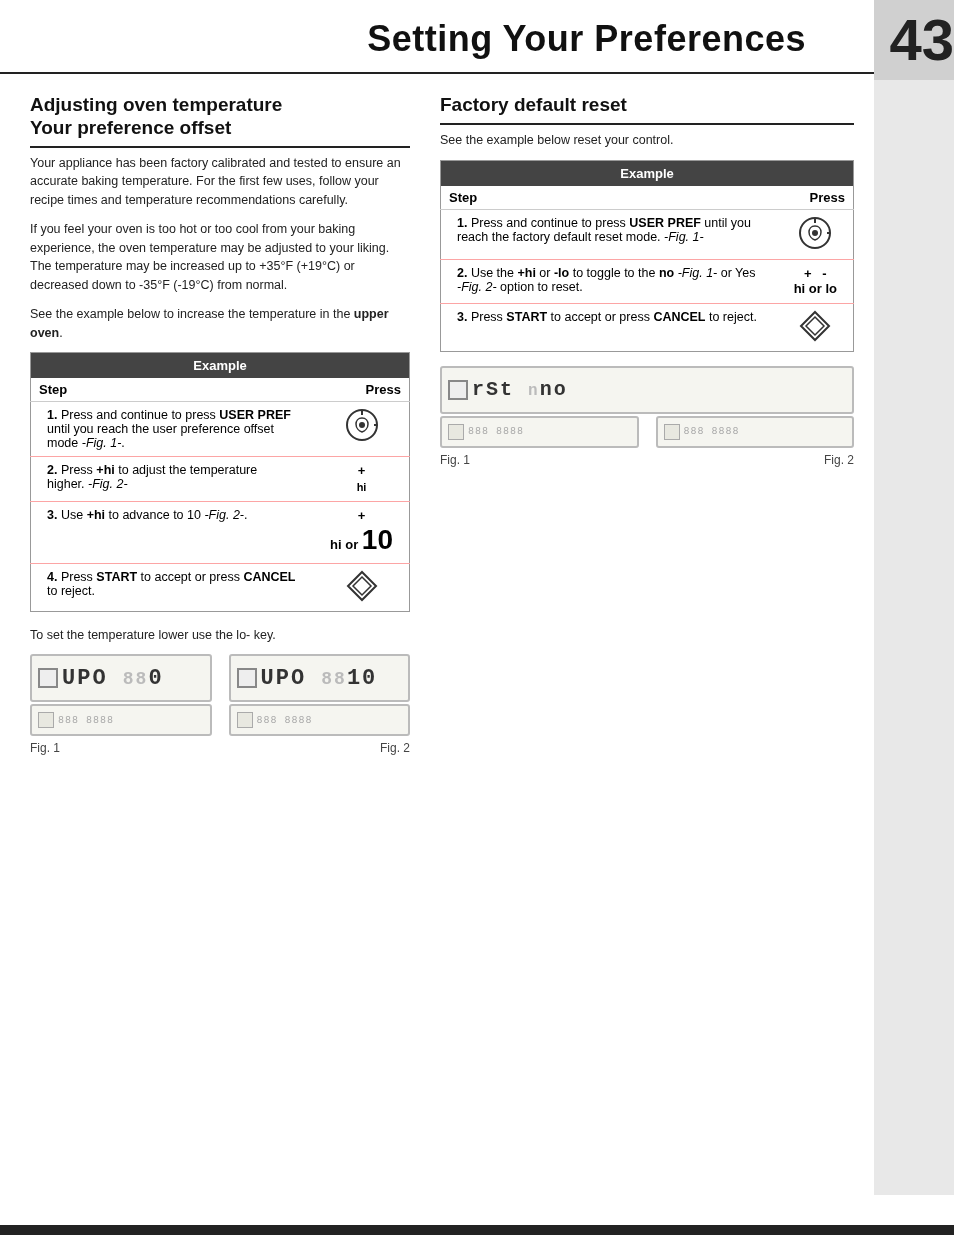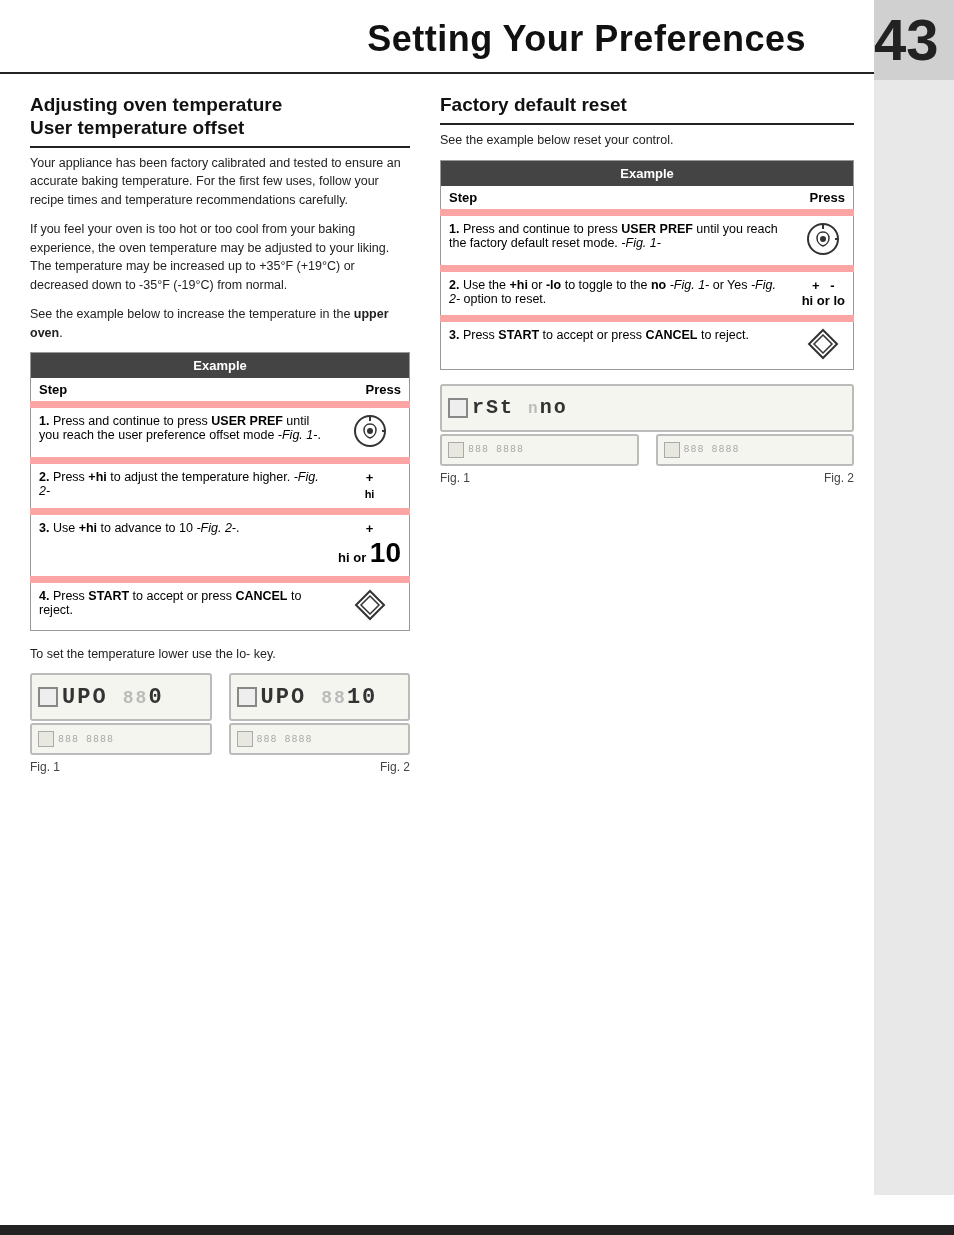--- a/index.html
+++ b/index.html
@@ -15,21 +15,22 @@
     
     .page-number-tab {
       position: absolute;
       top: 0;
       right: 0;
       width: 80px;
       background: #d0d0d0;
       height: 80px;
       display: flex;
       align-items: center;
-      justify-content: flex-start;
+      justify-content: flex-end;
+      padding-left: 12px;
     }
     .page-number {
       font-size: 58px;
       font-weight: 900;
       color: #222;
       line-height: 1;
     }
 
     
     .right-sidebar {
@@ -118,23 +119,23 @@
       font-weight: 900;
       font-size: 13px;
       padding: 4px 8px;
       border-bottom: 1px solid #ccc;
     }
     .example-table .col-header-row td:last-child {
       text-align: right;
     }
     .example-table .step-row td {
       vertical-align: top;
-      padding: 6px 8px;
+      padding: 6px 16px;
       font-size: 12.5px;
-      border-top: 7px solid #fca5a5;
+      border-top: 1px solid #fca5a5;
     }
     .example-table .step-row td:last-child {
       text-align: center;
       font-size: 13px;
       font-weight: 700;
       white-space: nowrap;
     }
 
     
     .icon-userpref {
@@ -258,21 +259,21 @@
 <div class="page-header">
   <h1 class="page-title">Setting Your Preferences</h1>
 </div>
 
 <div class="main-content">
 
   <div class="left-col">
 
     <div class="section-title">
       <span>Adjusting oven temperature</span><br>
-      <span>User temperature offset</span>
+      <span>Your preference offset</span>
     </div>
 
     <p class="body-text">Your appliance has been factory calibrated and tested to ensure an accurate baking temperature. For the first few uses, follow your recipe times and temperature recommendations carefully.</p>
     <p class="body-text">If you feel your oven is too hot or too cool from your baking experience, the oven temperature may be adjusted to your liking. The temperature may be increased  up to +35°F (+19°C) or decreased down to -35°F (-19°C) from normal.</p>
     <p class="body-text">
       <span>See the example below to increase the temperature in the </span><strong>upper oven</strong><span>.</span>
     </p>
 
     <table class="example-table">
       <tbody>

